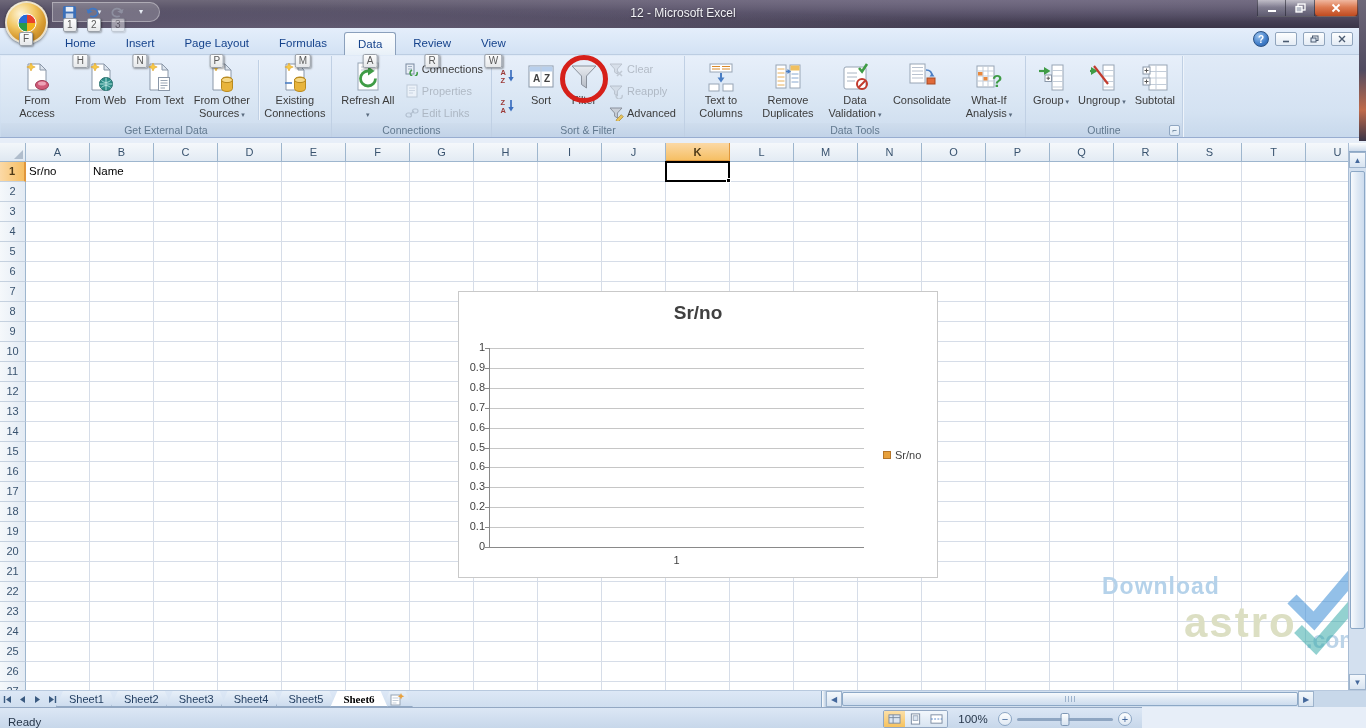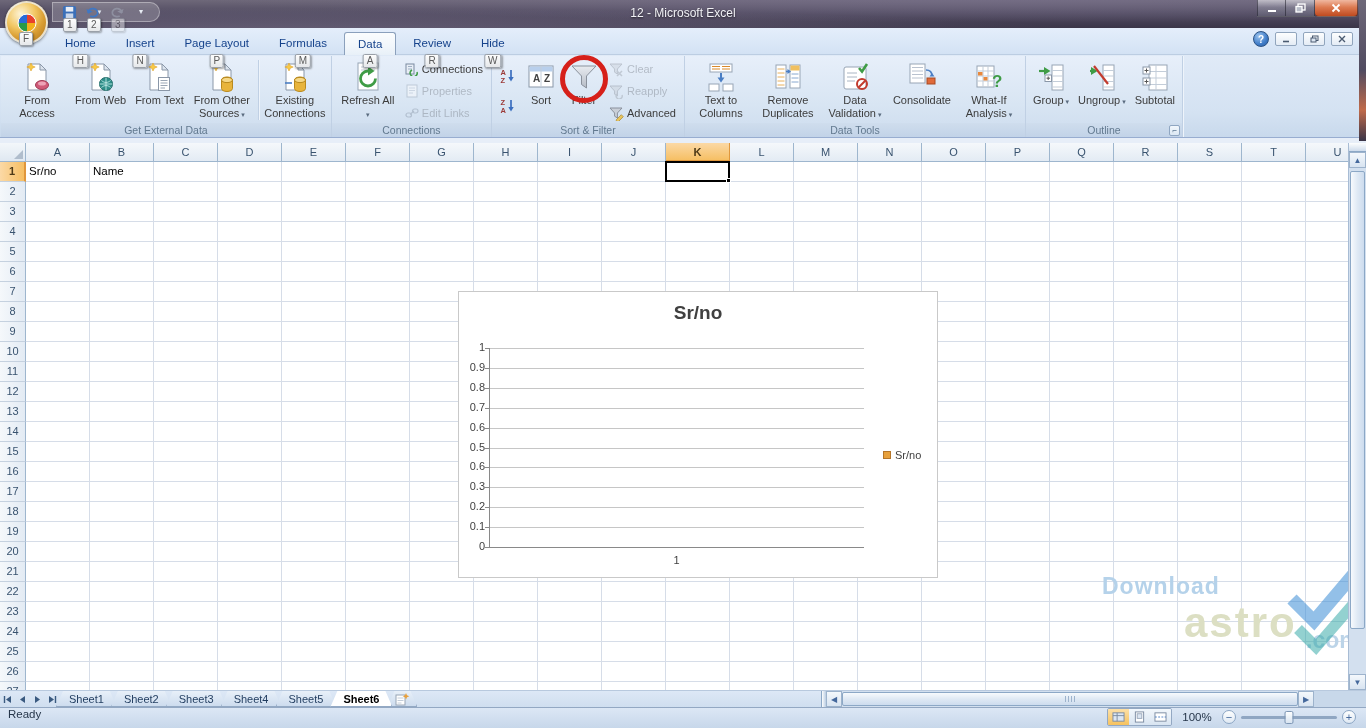--- a/index.html
+++ b/index.html
@@ -135,37 +135,37 @@
   .vs-down { position:absolute; bottom:0; left:0; right:0; }
 
   
   .sheetbar { position:absolute; top:690px; left:0; width:1366px; height:17px; background:linear-gradient(180deg,#dde8f6,#cfdeef);
     display:flex; align-items:stretch; z-index:14; border-top:1px solid #b8c9de; }
   .nav-btn { width:15px; display:flex; align-items:center; justify-content:center; cursor:pointer; }
   #sheet-tabs { display:flex; align-items:stretch; margin-left:2px;justify-content:center; }
   .sheet-tab { position:relative; padding:0 12px; line-height:16px; font-size:11px; color:#1f3b5e; cursor:pointer;
     background:linear-gradient(180deg,#e8f0f9,#cddcee); border:1px solid #93a9c4; border-top:none; margin-left:-6px;
     clip-path:polygon(7px 0, calc(100% - 7px) 0, 100% 100%, 0 100%); transform:skewX(0); }
-  .sheet-tab.active { background:#fff; font-weight:bold; color:#000; z-index:2; }
+  .sheet-tab.active { background:#fff; font-weight:bold; color:#000; z-index:2;font-family:Liberation Serif, serif; }
   .ins-tab { position:relative; width:30px; display:flex; align-items:center; justify-content:center; cursor:pointer;
     background:linear-gradient(180deg,#e8f0f9,#cddcee); border:1px solid #93a9c4; border-top:none; margin-left:-5px;
     clip-path:polygon(7px 0, calc(100% - 7px) 0, 100% 100%, 0 100%); }
   .tab-split { width:5px; background:linear-gradient(90deg,#fdfefe,#b9cce2); border-left:1px solid #8ca8c6; cursor:col-resize; margin-left:auto; }
   .h-scroll { width:488px; display:flex; align-items:stretch; background:#d3e0ef; }
   .hs-arrow { width:16px; display:flex; align-items:center; justify-content:center; background:linear-gradient(180deg,#f4f8fc,#d8e4f1);
     border:1px solid #9db3cc; color:#44689c; font-size:8px; cursor:pointer; }
   .hs-thumb { flex:1; margin:1px 0; border:1px solid #8ca8c6; border-radius:2px;
     background:linear-gradient(180deg,#f7fafd,#dfe9f4 50%, #cddcee); position:relative; cursor:grab; }
   .hs-grip { position:absolute; left:50%; top:3px; bottom:3px; width:10px; transform:translateX(-50%);
     background:repeating-linear-gradient(90deg,#9db3cc 0 1px, transparent 1px 3px); }
   .corner-gap { width:52px; background:#c8d8ea; }
 
   
-  .statusbar { position:absolute; top:707px; left:0; width:1366px; height:21px; border-top:1px solid #93a8c3;
-    background:linear-gradient(180deg,#dce7f5,#c7d7ea); display:flex; align-items:flex-start; z-index:14; }
+  .statusbar { position:absolute; top:707px; left:0; width:1142px; height:21px; border-top:1px solid #93a8c3;
+    background:linear-gradient(180deg,#dce7f5,#c7d7ea); display:flex; align-items:flex-end; z-index:14; }
   .status-mode { margin-left:8px; color:#26364a; font-size:11.5px; }
   .status-right { margin-left:auto; display:flex; align-items:center; gap:8px; padding-right:10px; }
   .view-group { display:flex; border:1px solid #93a8c3; border-radius:2px; overflow:hidden; }
   .view-btn { width:21px; height:16px; display:flex; align-items:center; justify-content:center; cursor:pointer;
     background:linear-gradient(180deg,#f2f7fc,#d8e4f1); }
   .view-btn.active { background:linear-gradient(180deg,#fce0a8,#f6c25e); }
   .zoom-label { color:#26364a; font-size:11.5px; min-width:34px; text-align:center; cursor:pointer; }
   .zoom-slider { display:flex; align-items:center; gap:5px; }
   .zs-btn { width:14px; height:14px; border-radius:50%; border:1px solid #8ca6c4; color:#44689c; font-size:11px; line-height:11px;
     display:flex; align-items:center; justify-content:center; background:linear-gradient(180deg,#fdfefe,#dfe9f4); cursor:pointer; }
@@ -240,21 +240,21 @@
   </div>
 
   <div class="tabrow">
     <div id="tab-strip">
         <div class="tab"><span>Home</span><div class="keytip">H</div></div>
         <div class="tab"><span>Insert</span><div class="keytip">N</div></div>
         <div class="tab"><span>Page Layout</span><div class="keytip">P</div></div>
         <div class="tab"><span>Formulas</span><div class="keytip">M</div></div>
         <div class="tab active"><span>Data</span><div class="keytip">A</div></div>
         <div class="tab"><span>Review</span><div class="keytip">R</div></div>
-        <div class="tab"><span>Hide</span><div class="keytip">W</div></div>
+        <div class="tab"><span>View</span><div class="keytip">W</div></div>
       </div>
     <div class="ribbon-right">
       <div class="help-btn">?</div>
       <div class="mini-win">
           <svg width="8" height="7" viewBox="0 0 8 7">
             <path d="M1 5.5h6" stroke="#4a5a70" stroke-width="1.6"></path>
           </svg>
         </div>
       <div class="mini-win">
           <svg width="9" height="8" viewBox="0 0 9 8">

